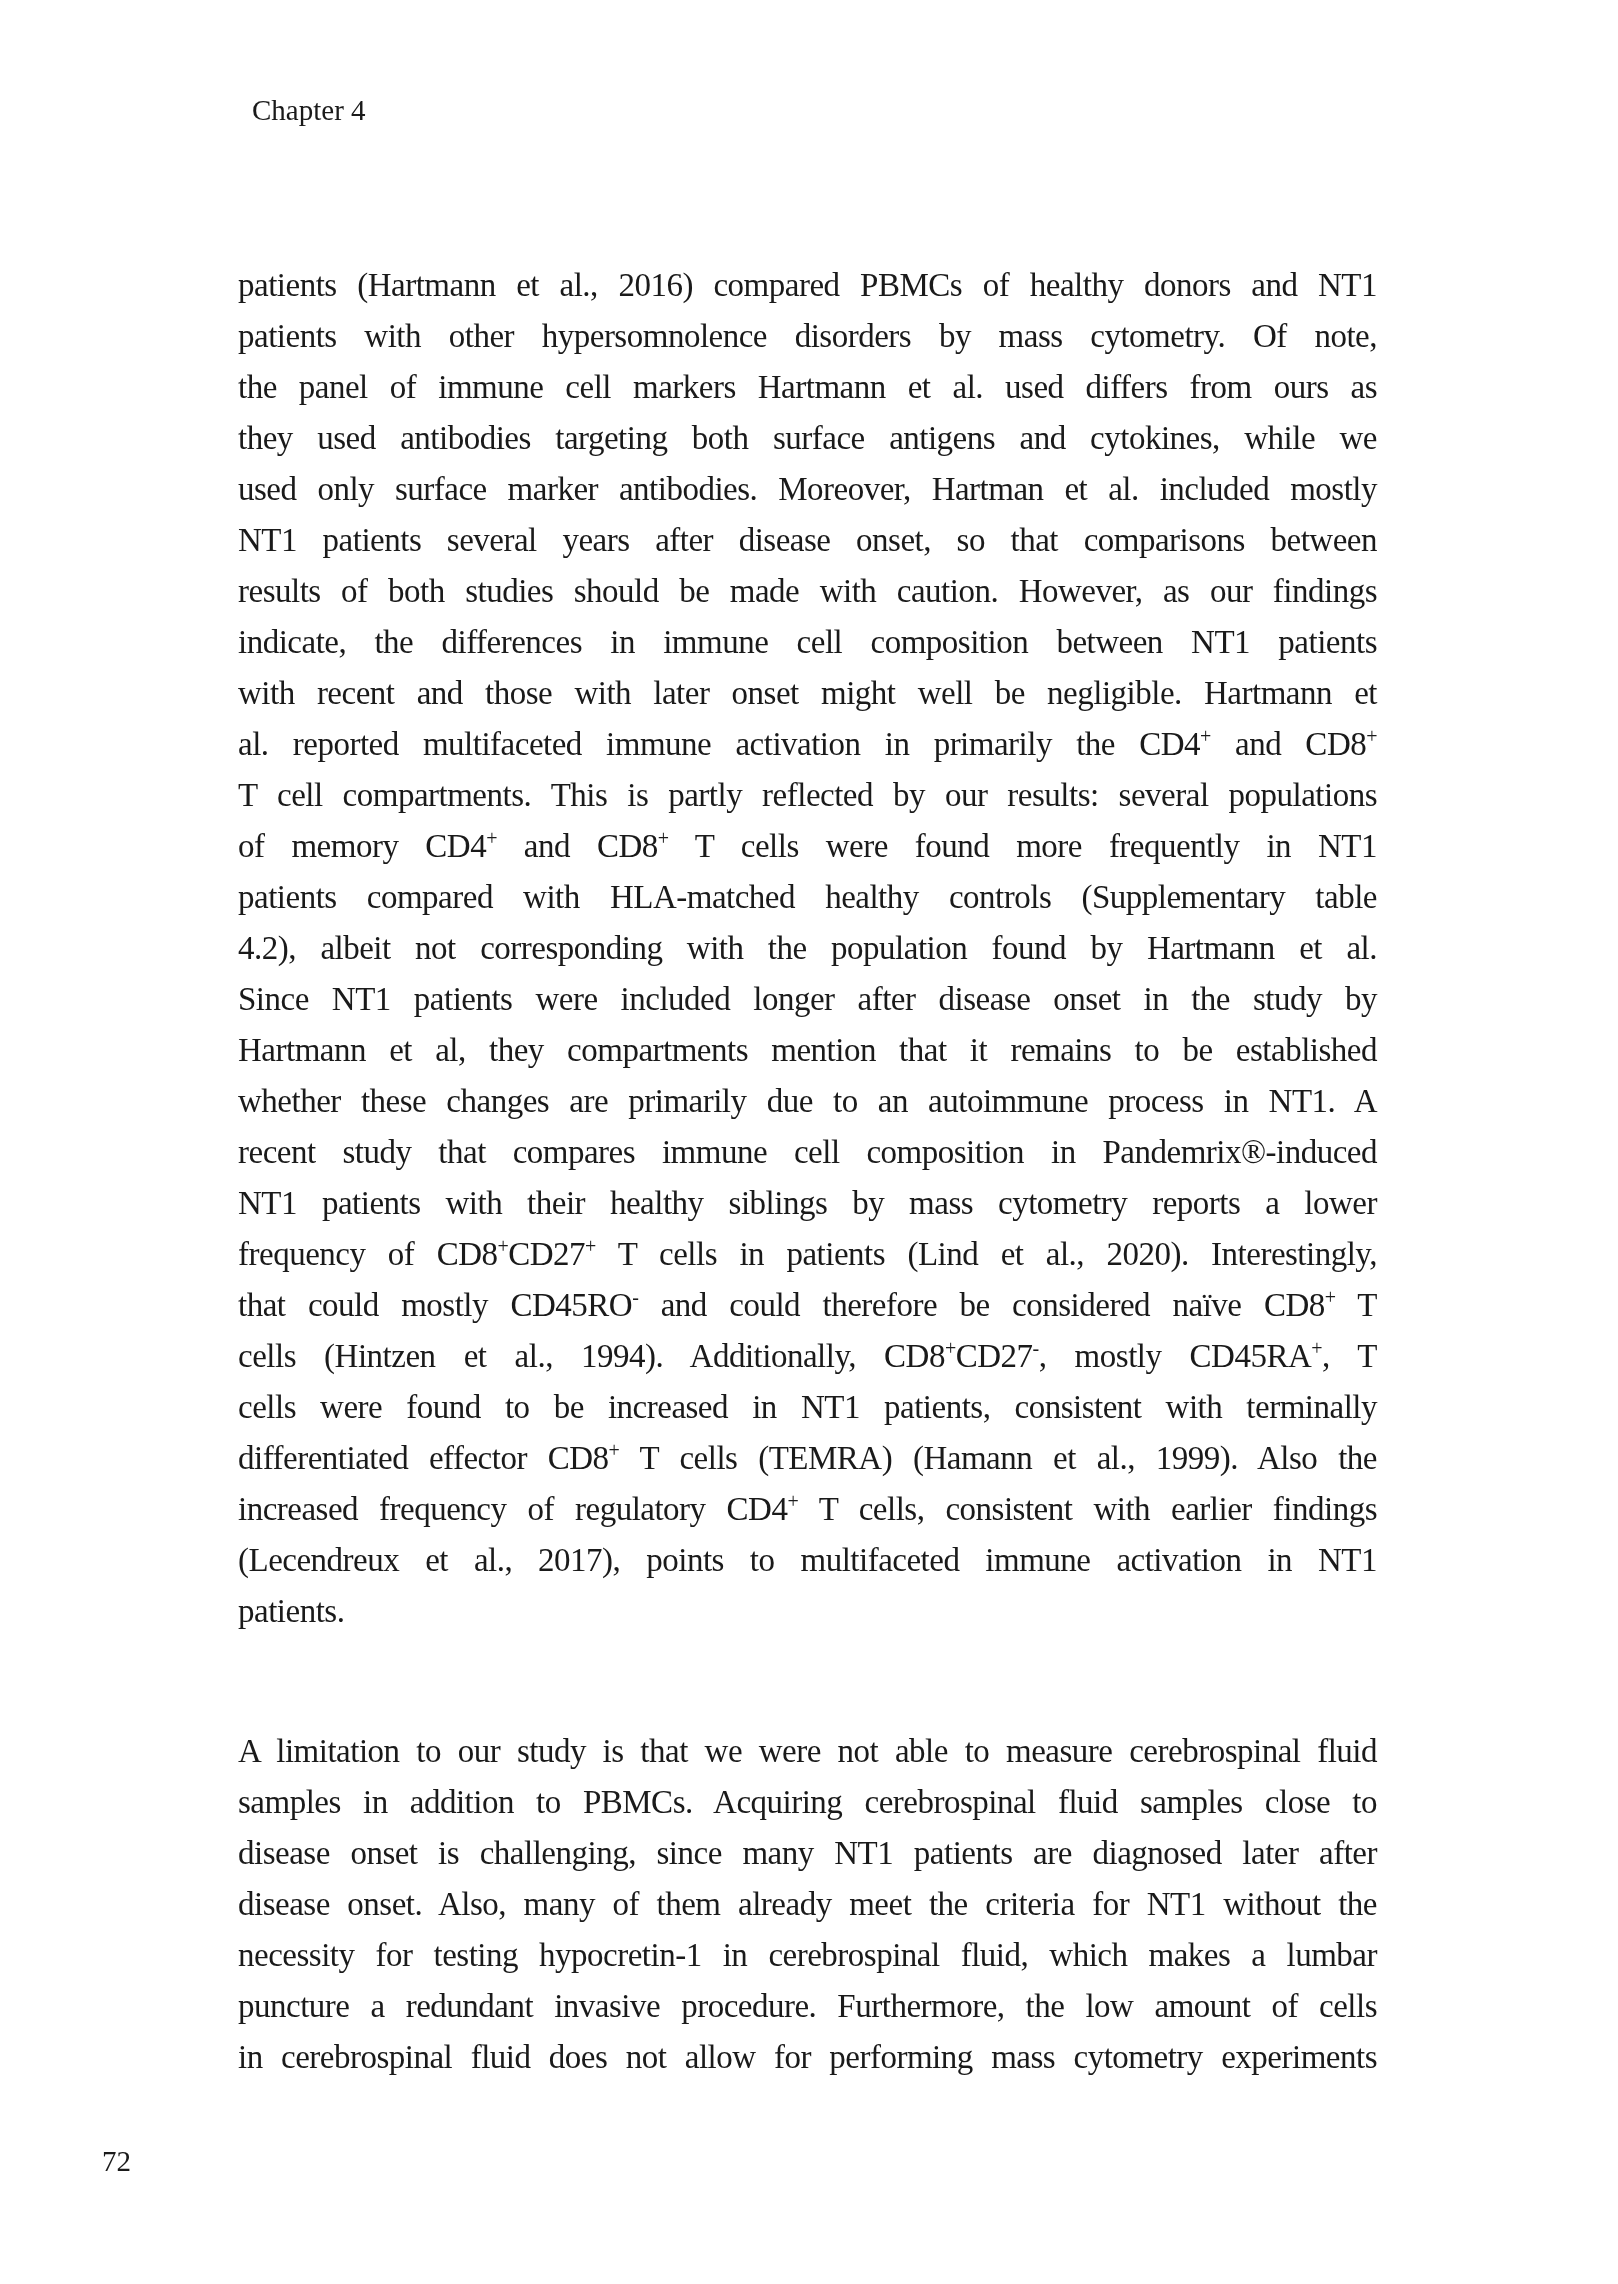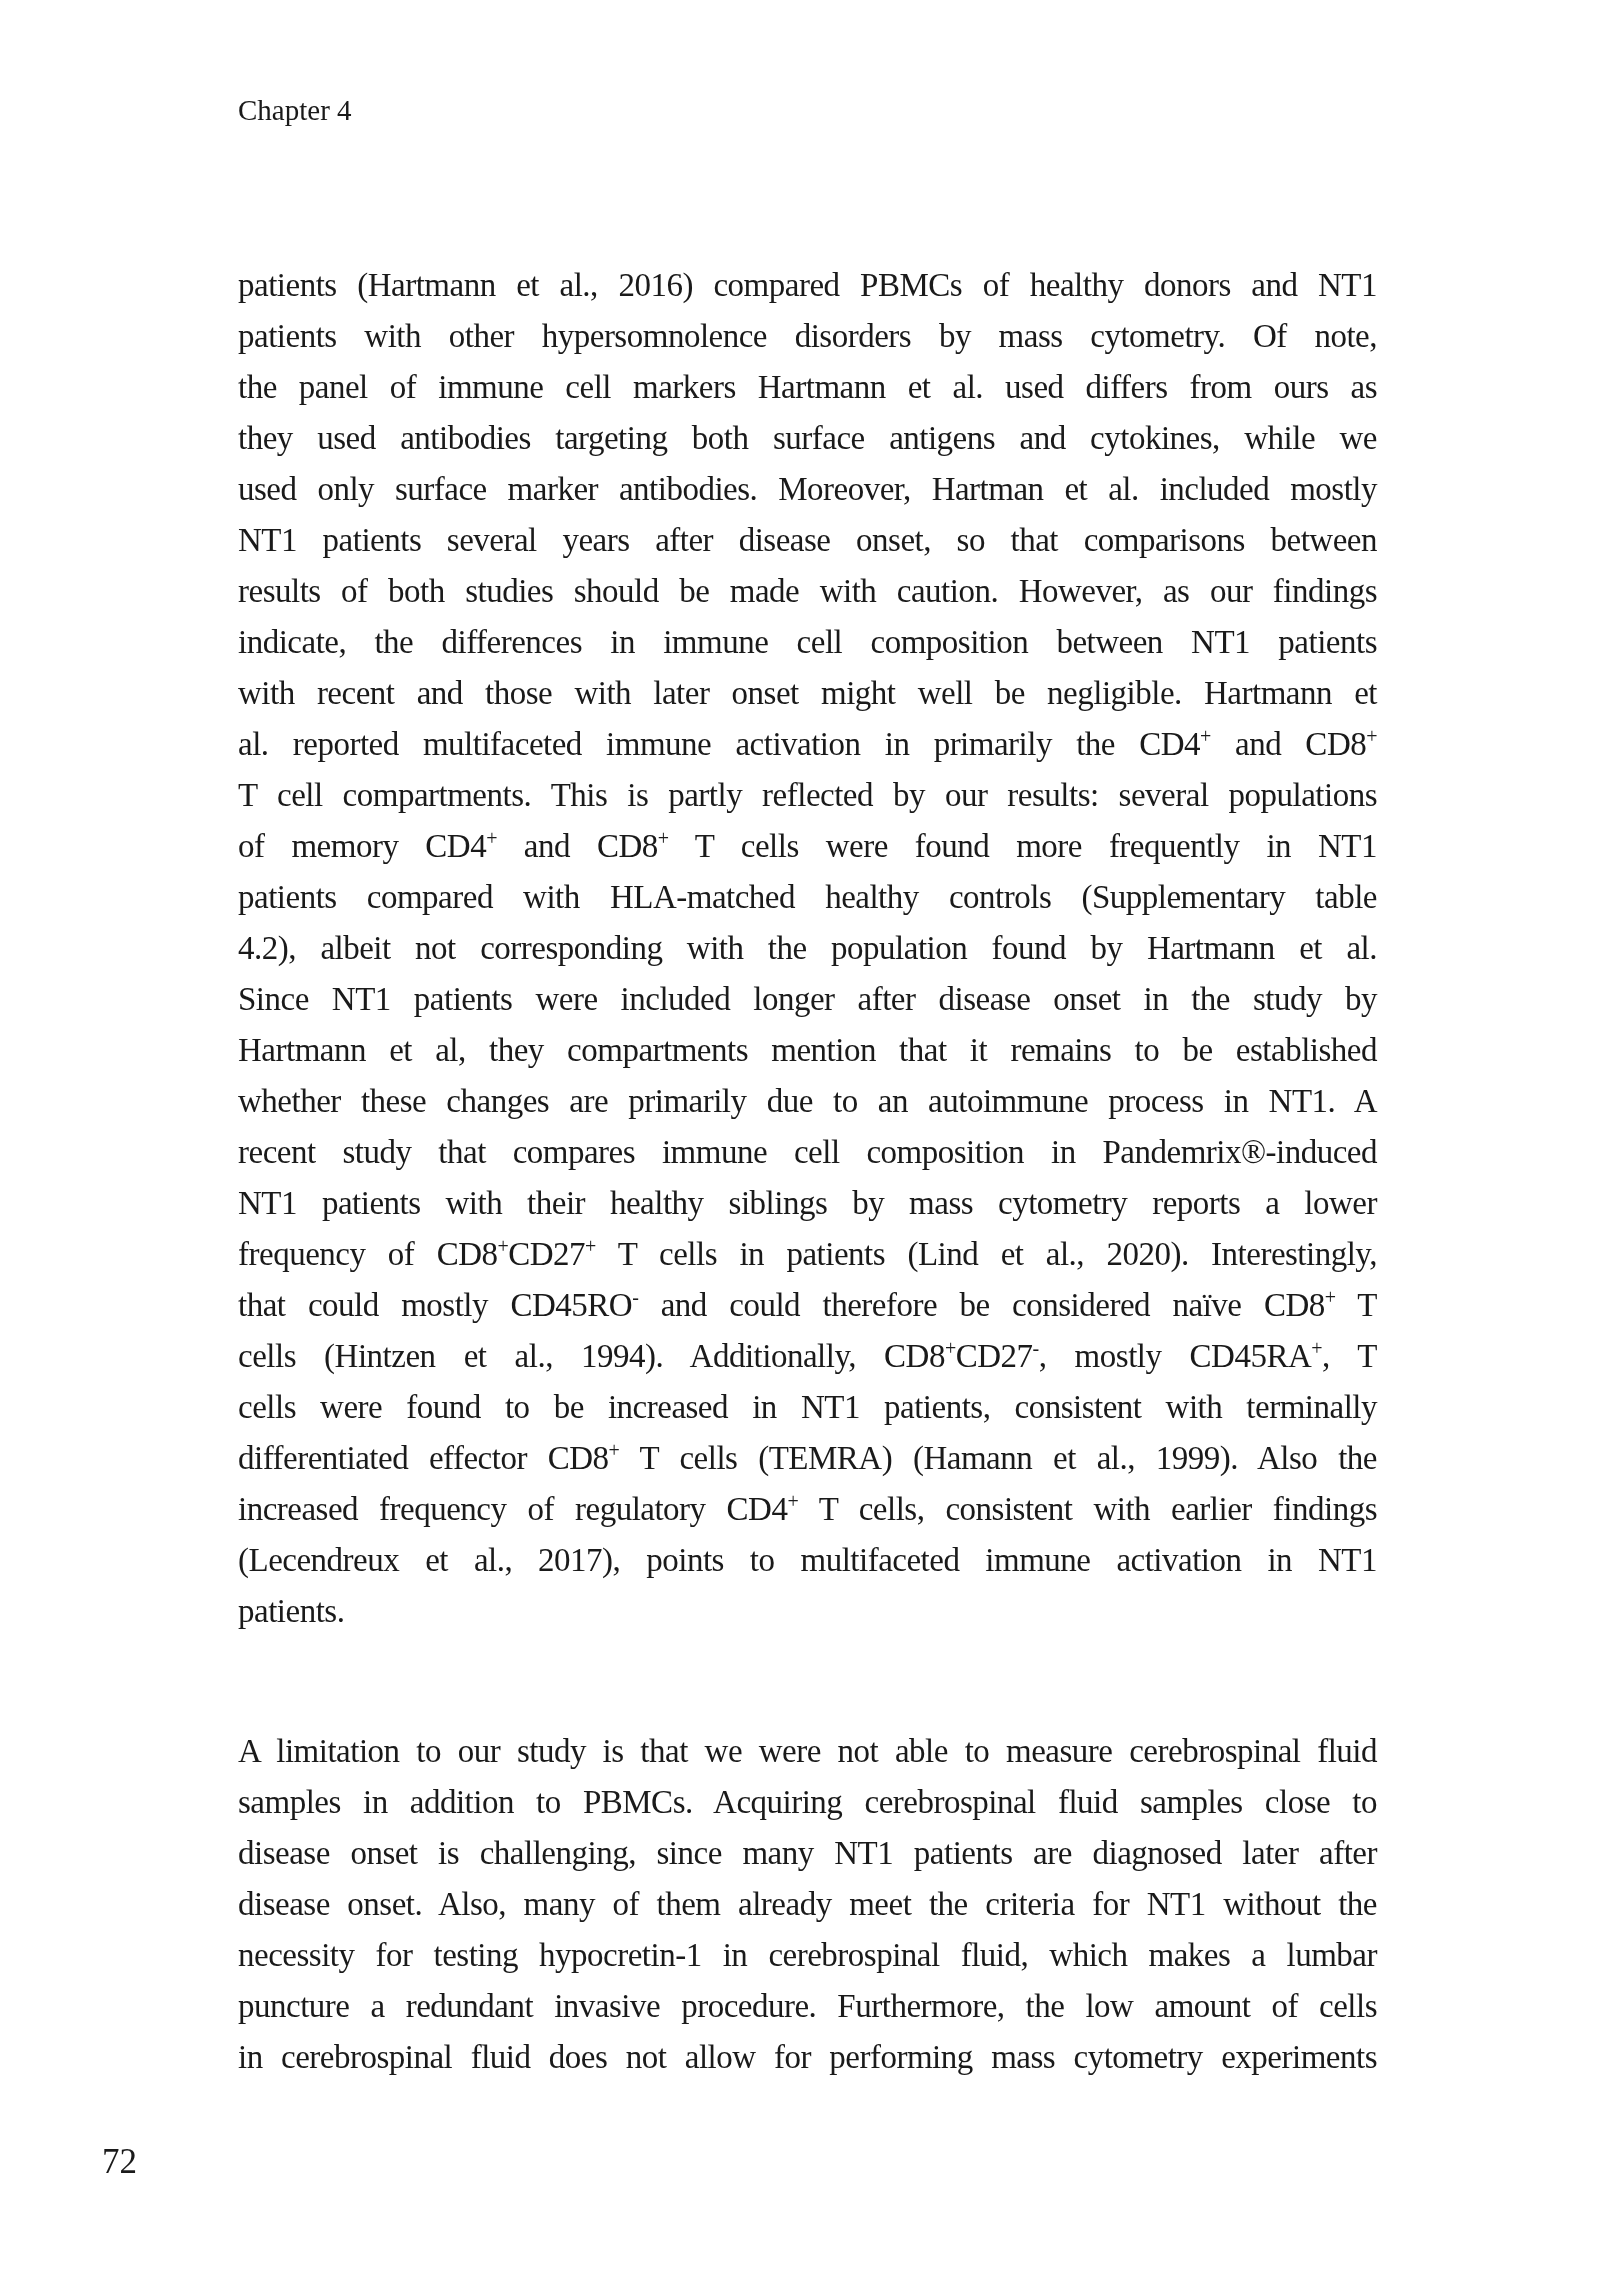--- a/index.html
+++ b/index.html
@@ -6,21 +6,21 @@
   body {
     width: 1619px;
     height: 2284px;
     position: relative;
     overflow: hidden;
     font-family: "Liberation Serif", "DejaVu Serif", serif;
     color: #1a1a1a;
   }
   .running-head {
     position: absolute;
-    left: 238px;
+    left: 252px;
     top: 94px;
     font-size: 29px;
     line-height: 33px;
     white-space: nowrap;
   }
   .body-text {
     position: absolute;
     left: 238px;
     width: 1139px;
     font-size: 33px;
@@ -36,21 +36,21 @@
     text-align: justify;
     text-align-last: justify;
     letter-spacing: -0.5px;
   }
   .line.last { text-align-last: left; }
   .line sup { font-size: 20px; line-height: 0; vertical-align: 12px; }
   .page-number {
     position: absolute;
     left: 102px;
     top: 2145px;
-    font-size: 35px;
+    font-size: 29px;
     line-height: 33px;
   }
 </style>
 </head>
 <body>
 
 <div class="running-head">Chapter 4</div>
 
 <div class="body-text para1">
     <span class="line"><span>patients (Hartmann et al., 2016) compared PBMCs of healthy donors and NT1</span></span>

